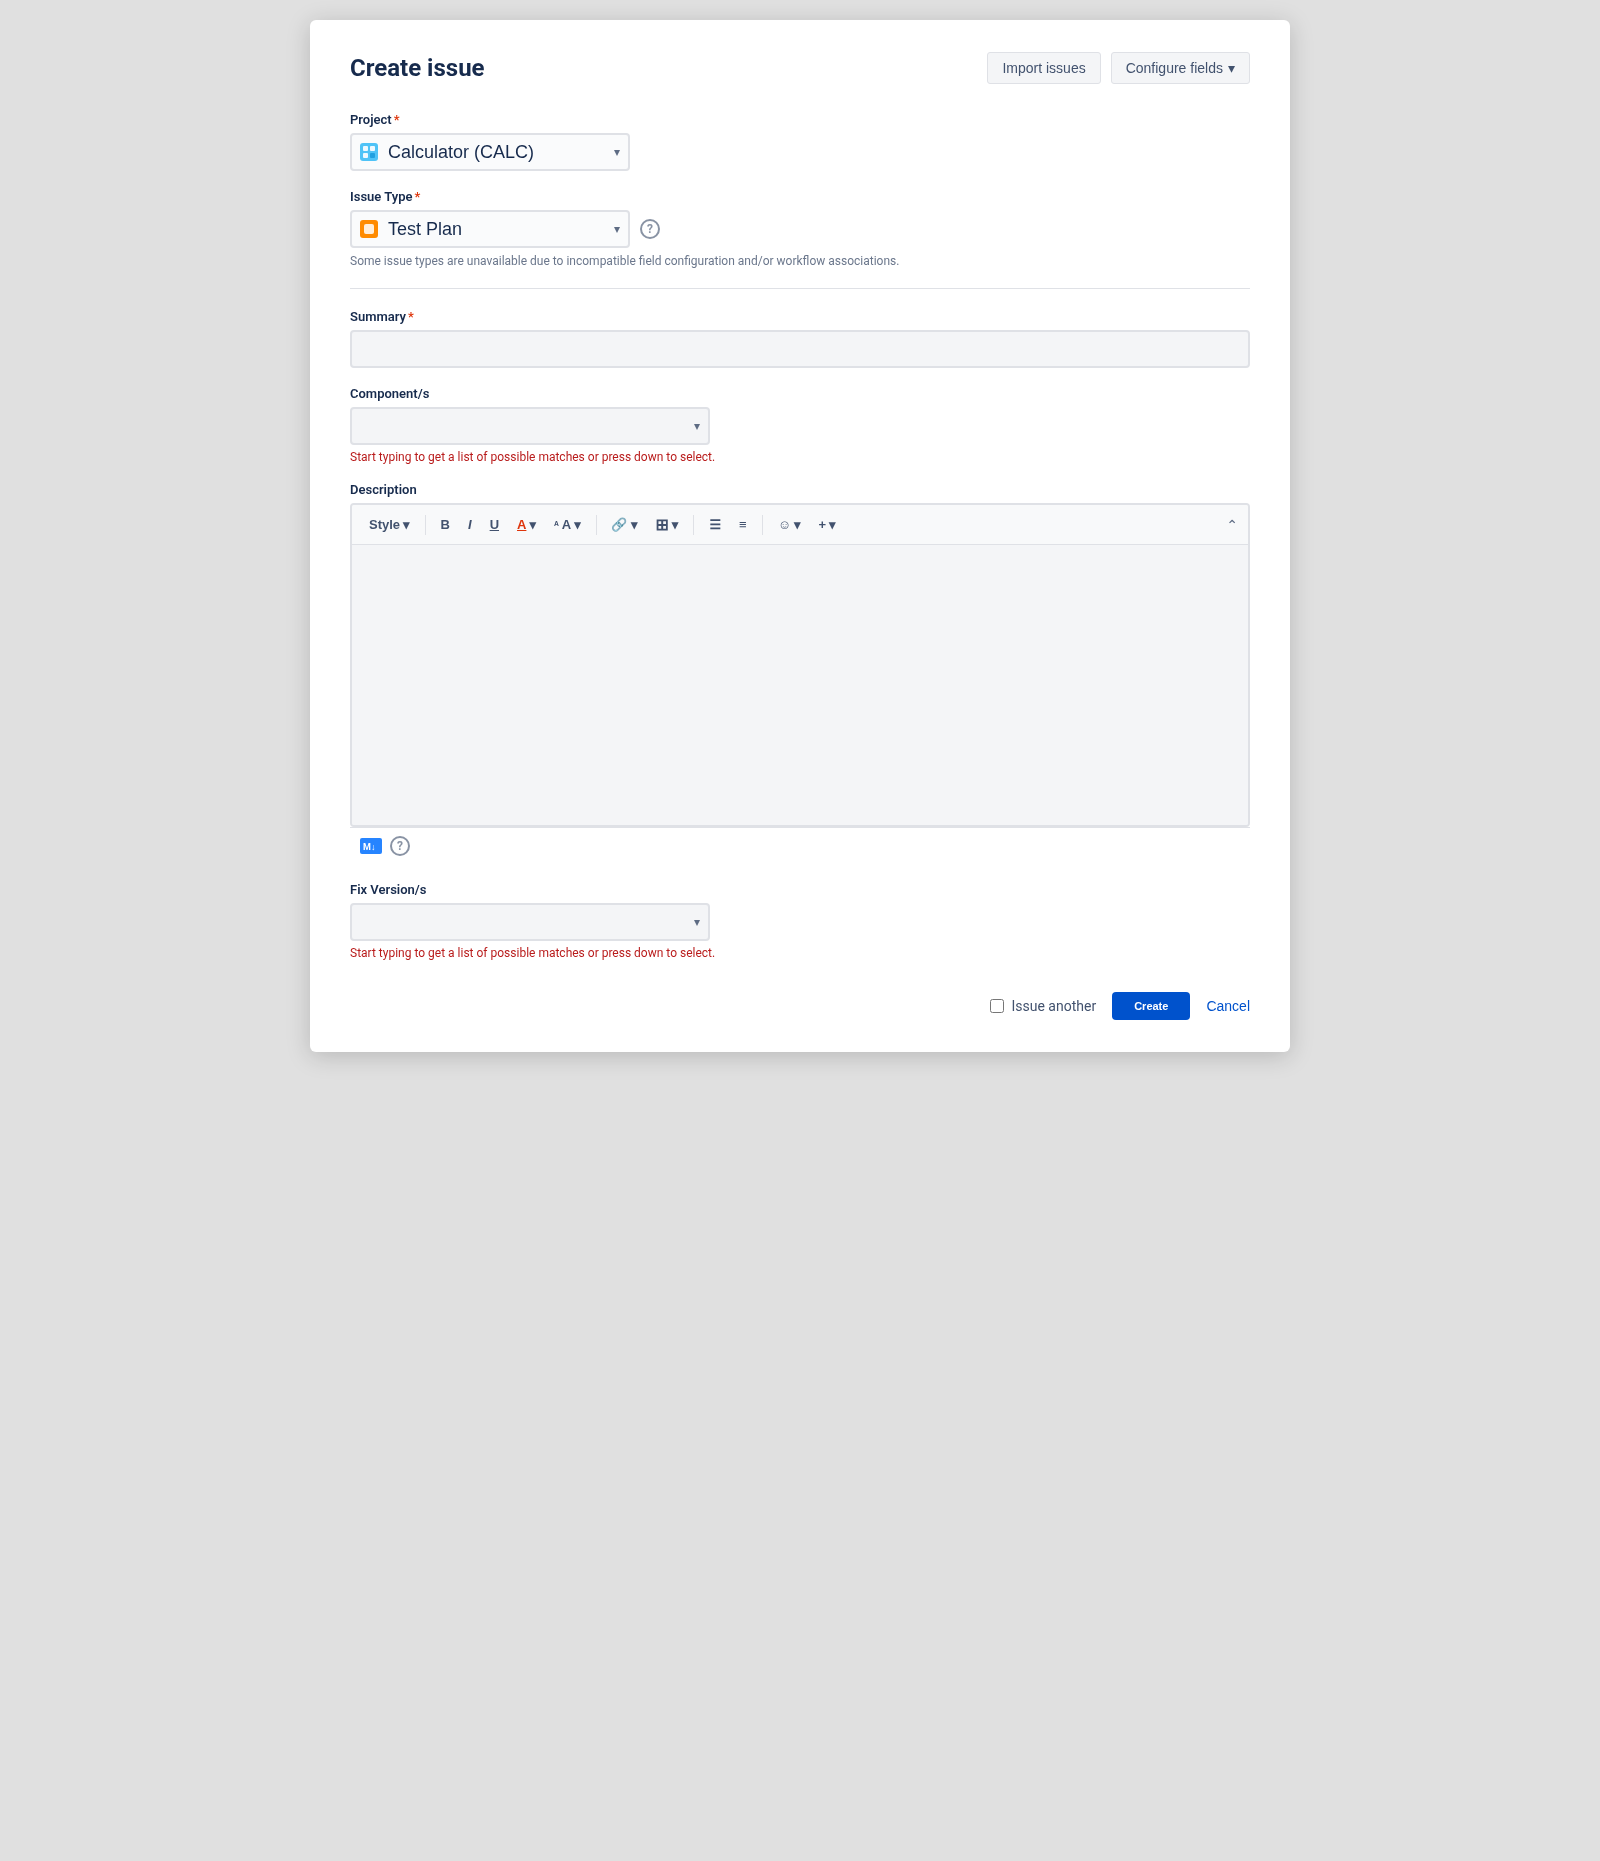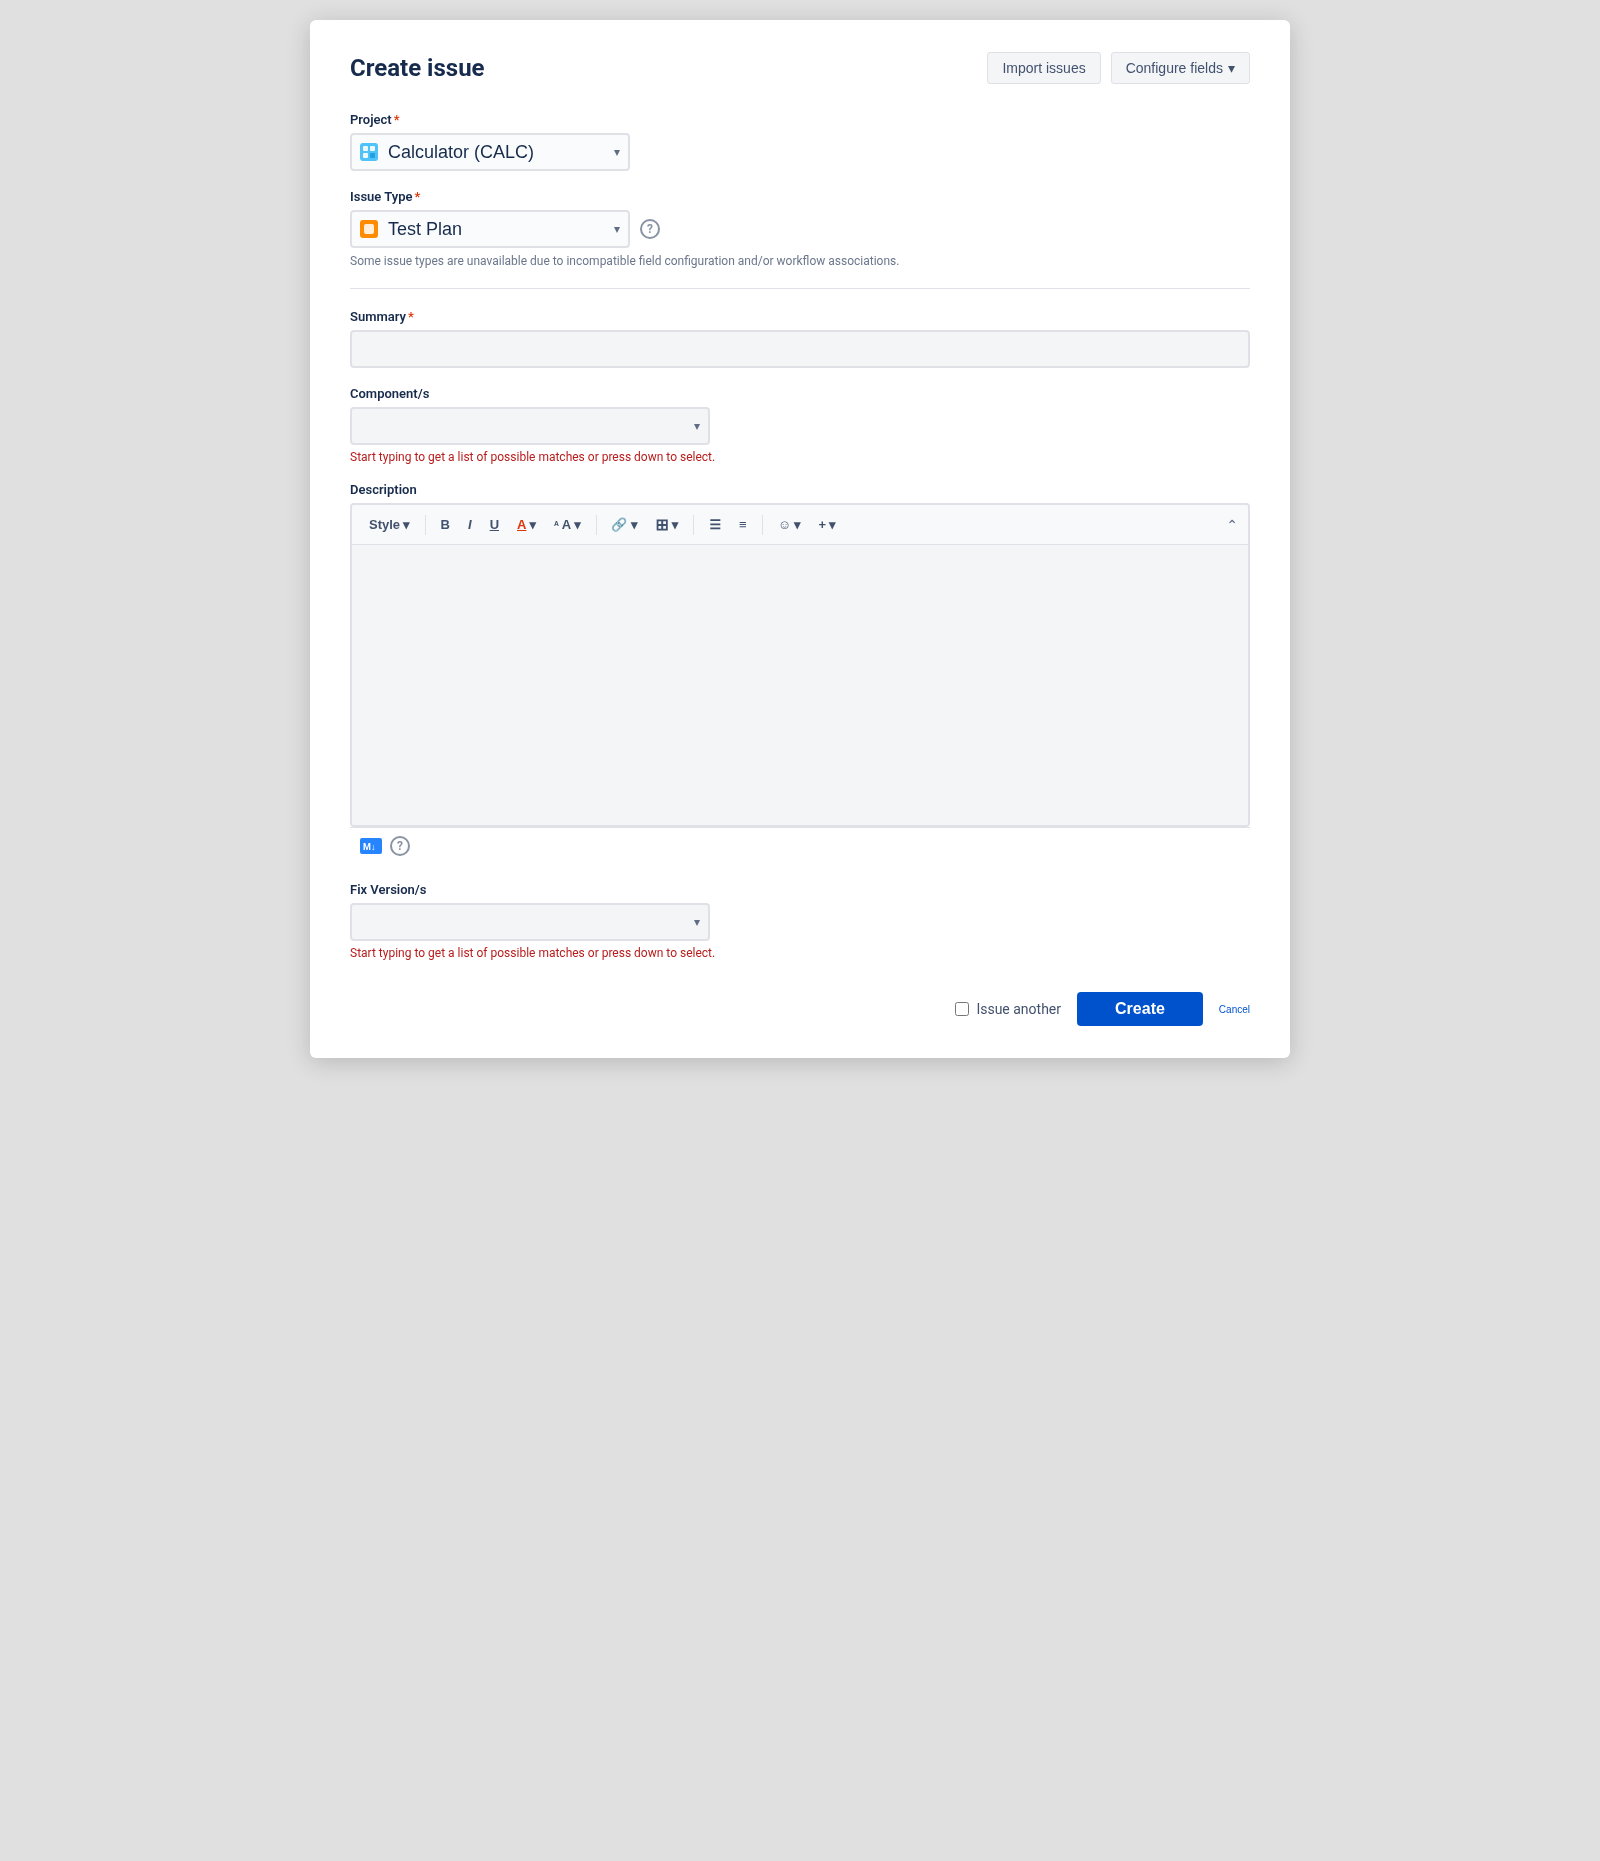--- a/index.html
+++ b/index.html
@@ -279,30 +279,30 @@
     .create-another-row input[type=checkbox] {
       width: 14px;
       height: 14px;
       cursor: pointer;
     }
     .btn-primary {
       background: #0052cc;
       color: #fff;
       border: none;
       border-radius: 4px;
-      padding: 8px 38px;
-      font-size: 16px;
+      padding: 8px 22px;
+      font-size: 11px;
       font-weight: 700;
       cursor: pointer;
     }
     .btn-link {
       background: none;
       border: none;
       color: #0052cc;
-      font-size: 10px;
+      font-size: 14px;
       cursor: pointer;
       padding: 0;
     }
     .collapse-icon {
       font-size: 14px;
       color: #5e6c84;
       margin-left: auto;
     }
   </style>
 </head>

